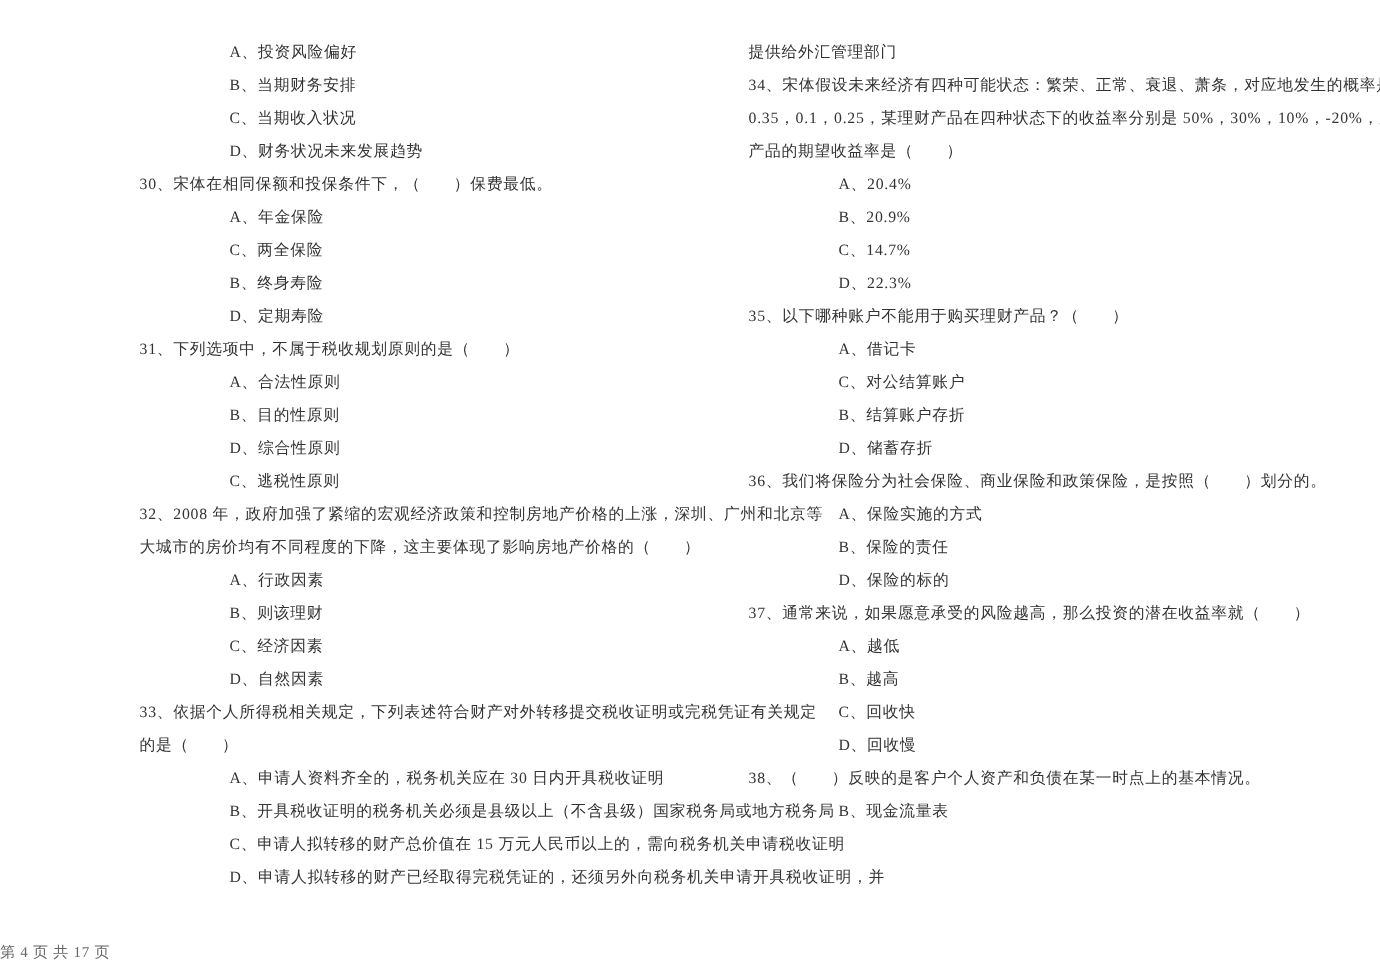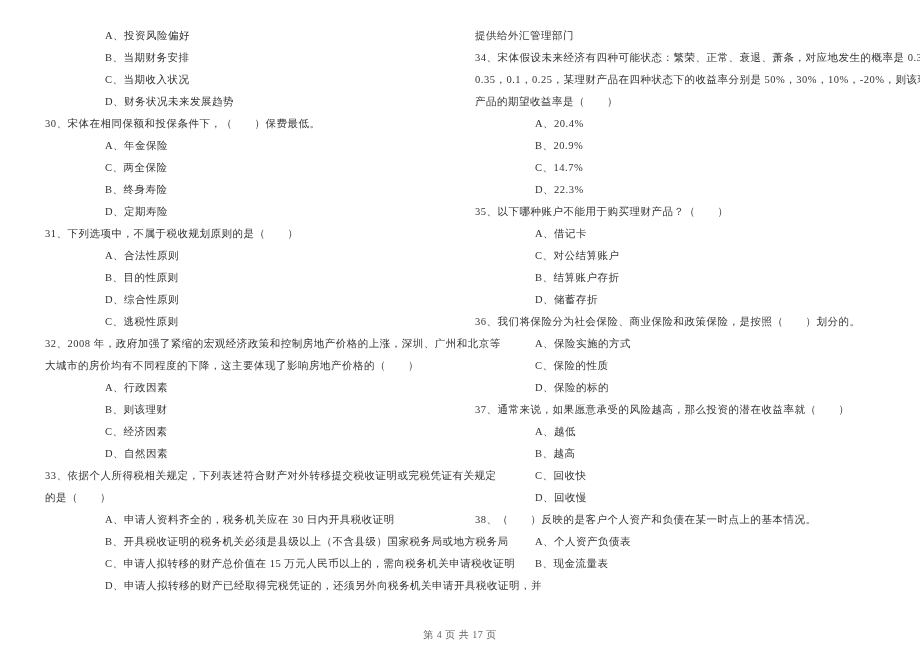--- a/index.html
+++ b/index.html
@@ -14,20 +14,21 @@
       font-family: "SimSun", "宋体", serif;
       font-size: 10.5px;
       color: #333;
       position: relative;
       overflow: hidden;
     }
     .page {
       display: flex;
       padding: 25px 30px 0 30px;
       height: 620px;
+      margin-left: 48px;
     }
     .column {
       width: 50%;
       padding: 0 15px;
     }
     .line {
       line-height: 22px;
       white-space: pre;
       letter-spacing: 0.5px;
     }
@@ -37,21 +38,21 @@
     .qstart {
       padding-left: 0px;
     }
     .qcont {
       padding-left: 0px;
     }
     .footer {
       position: absolute;
       bottom: 8px;
       width: 100%;
-      text-align: center;
+      text-align: left;
       font-size: 10px;
       color: #666;
       letter-spacing: 0.5px;
     }
   </style>
 </head>
 <body>
 
 <div class="page">
   <div class="column">
@@ -99,28 +100,27 @@
     <div class="line opt">D、22.3%</div>
 
     <div class="line qstart">35、以下哪种账户不能用于购买理财产品？（　　）</div>
     <div class="line opt">A、借记卡</div>
     <div class="line opt">C、对公结算账户</div>
     <div class="line opt">B、结算账户存折</div>
     <div class="line opt">D、储蓄存折</div>
 
     <div class="line qstart">36、我们将保险分为社会保险、商业保险和政策保险，是按照（　　）划分的。</div>
     <div class="line opt">A、保险实施的方式</div>
-    <div class="line opt">C、保险的性质</div>
+    <div class="line opt">B、保险的责任</div>
     <div class="line opt">D、保险的标的</div>
 
     <div class="line qstart">37、通常来说，如果愿意承受的风险越高，那么投资的潜在收益率就（　　）</div>
     <div class="line opt">A、越低</div>
     <div class="line opt">B、越高</div>
     <div class="line opt">C、回收快</div>
     <div class="line opt">D、回收慢</div>
 
     <div class="line qstart">38、（　　）反映的是客户个人资产和负债在某一时点上的基本情况。</div>
-    <div class="line opt">A、个人资产负债表</div>
     <div class="line opt">B、现金流量表</div>
   </div>
 </div>
 
 <div class="footer">第 4 页 共 17 页</div>
 
 </body></html>

